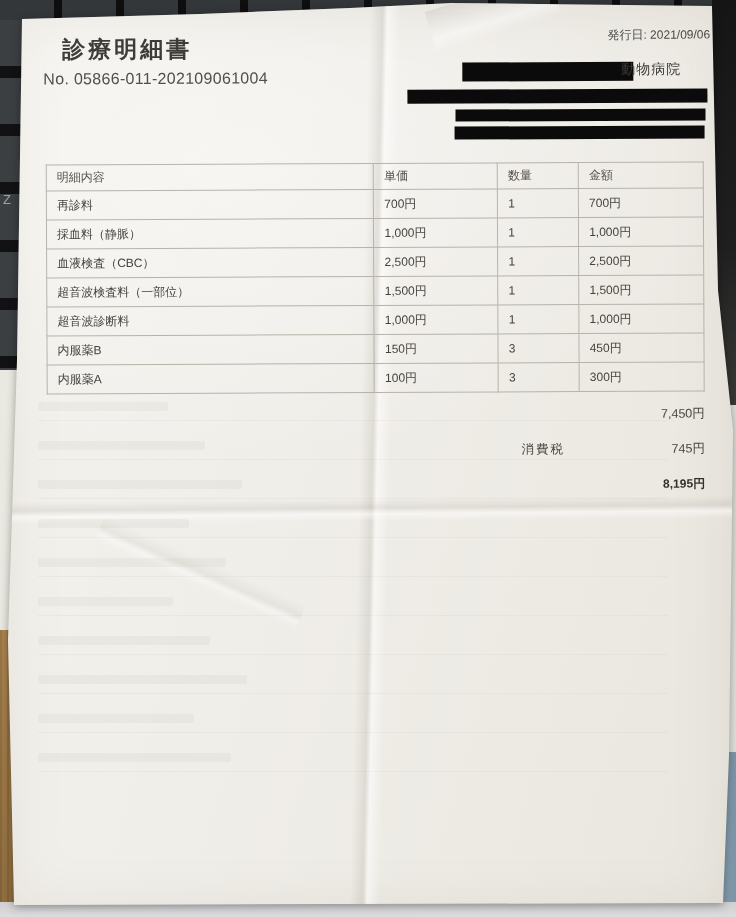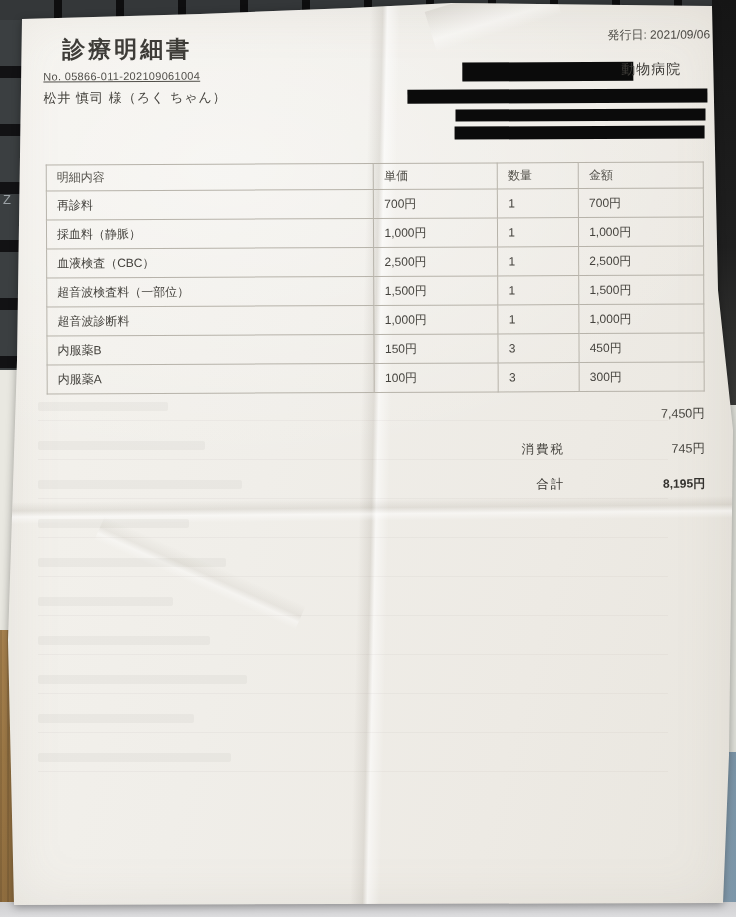--- a/index.html
+++ b/index.html
@@ -44,21 +44,21 @@
   .crease-topright{left:428px;top:-8px;width:130px;height:42px;transform:rotate(-17deg);
     background:linear-gradient(180deg,rgba(120,112,98,0.12),rgba(255,255,255,0.4) 70%,rgba(0,0,0,0));}
   .crease-bottomleft{left:90px;top:560px;width:220px;height:26px;transform:rotate(24deg);
     background:linear-gradient(180deg,rgba(0,0,0,0),rgba(120,112,98,0.08) 45%,rgba(255,255,255,0.35) 70%,rgba(0,0,0,0));}
 
   
   .doc{position:absolute;left:0;top:0;width:736px;height:917px;transform:rotate(-0.25deg);
     color:#44423d;}
   .doc-title{position:absolute;left:44px;top:33px;font-size:23px;font-weight:600;
     letter-spacing:3px;color:#3e3c38;margin-left:20px;}
-  .receipt-no{position:absolute;left:45px;top:69px;font-size:11px;letter-spacing:0.3px;color:#514f4a;text-decoration:underline;}
+  .receipt-no{position:absolute;left:45px;top:69px;font-size:16px;letter-spacing:0.3px;color:#514f4a;}
   .patient-name{position:absolute;left:45px;top:88px;font-size:13px;letter-spacing:1px;color:#43413c;}
   .issue-date{position:absolute;left:460px;top:28px;width:252px;text-align:right;
     font-size:12px;color:#4a4843;}
   .hospital-name{position:absolute;left:623px;top:62px;font-size:14px;letter-spacing:1px;color:#3e3c38;}
   .redaction{position:absolute;background:#0b0b0b;}
   .redaction-1{left:464px;top:63px;width:171px;height:19px;}
   .redaction-2{left:409px;top:90px;width:300px;height:14px;}
   .redaction-3{left:457px;top:110px;width:250px;height:12px;}
   .redaction-4{left:456px;top:127px;width:250px;height:13px;}
 
@@ -138,21 +138,20 @@
           </div>
           <div class="ghost-row">
             <div class="ghost-bar" style="width: 193px;"></div>
           </div>
         </div>
 
       <div class="doc">
 
         <div class="doc-title">診療明細書</div>
         <div class="receipt-no">No. 05866-011-202109061004</div>
-        <div class="patient-name">松井 慎司 様（ろく ちゃん）</div>
         <div class="issue-date">発行日: 2021/09/06</div>
 
         <div class="redaction redaction-1"></div>
         <div class="hospital-name">動物病院</div>
         <div class="redaction redaction-2"></div>
         <div class="redaction redaction-3"></div>
         <div class="redaction redaction-4"></div>
 
         <table class="items">
           <colgroup>
@@ -225,21 +224,20 @@
           <div class="total-row">
             <span class="total-value">7,450円</span>
           </div>
 
           <div class="total-row">
             <span class="total-label">消費税</span>
             <span class="total-value">745円</span>
           </div>
 
           <div class="total-row em">
-            <span class="total-label">合計</span>
             <span class="total-value">8,195円</span>
           </div>
         </div>
 
       </div>
     </div>
   </div>
 </div>
 
 </body></html>

